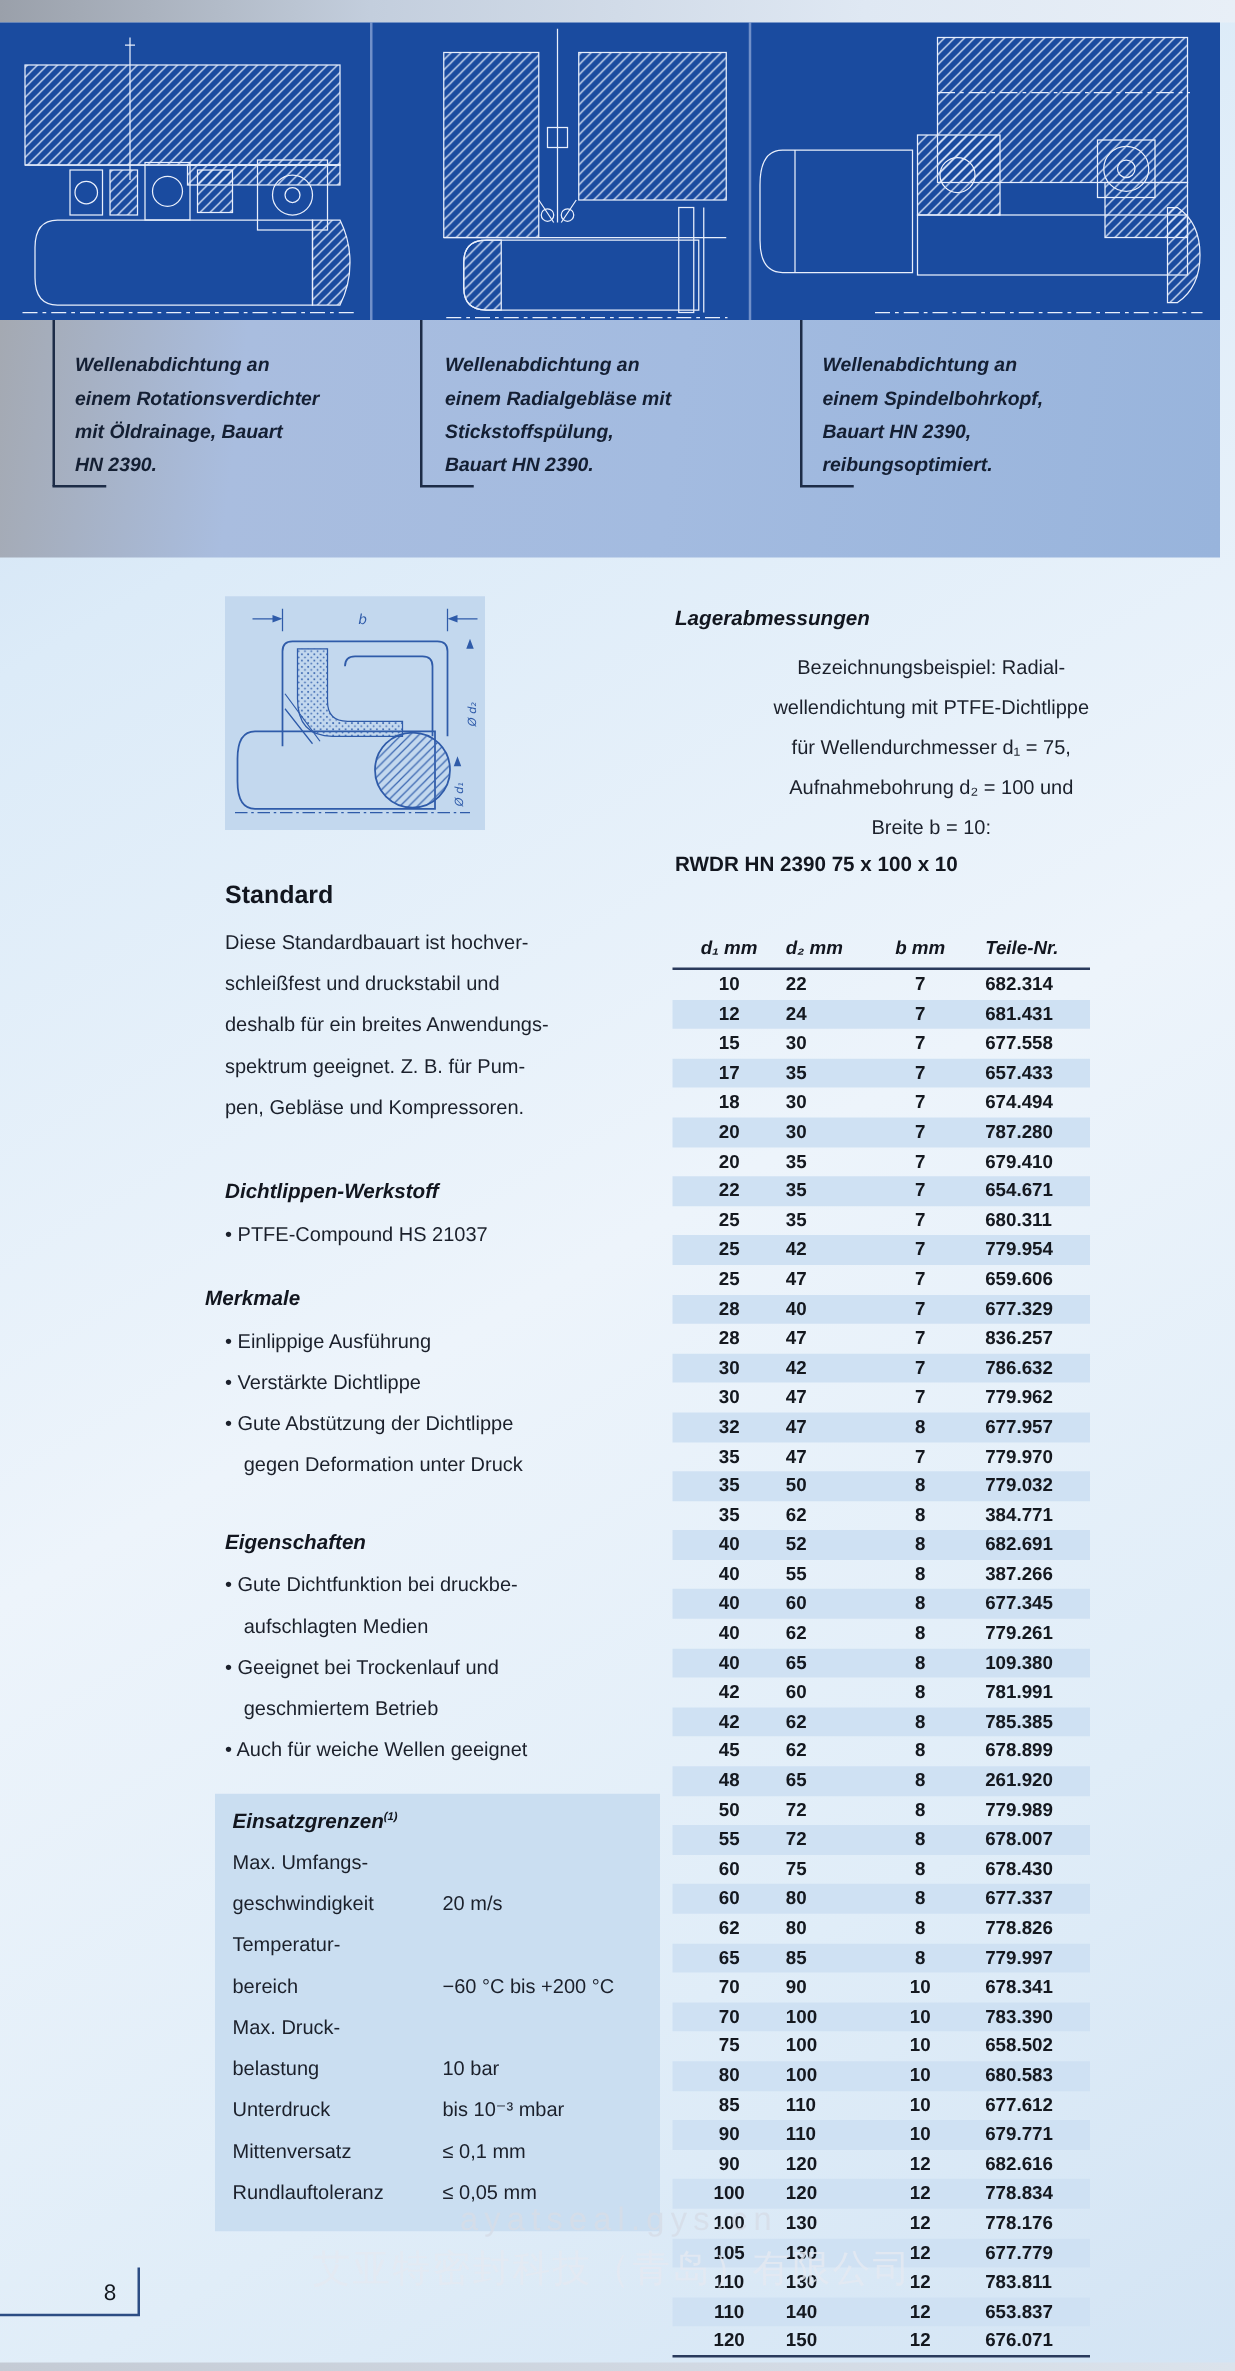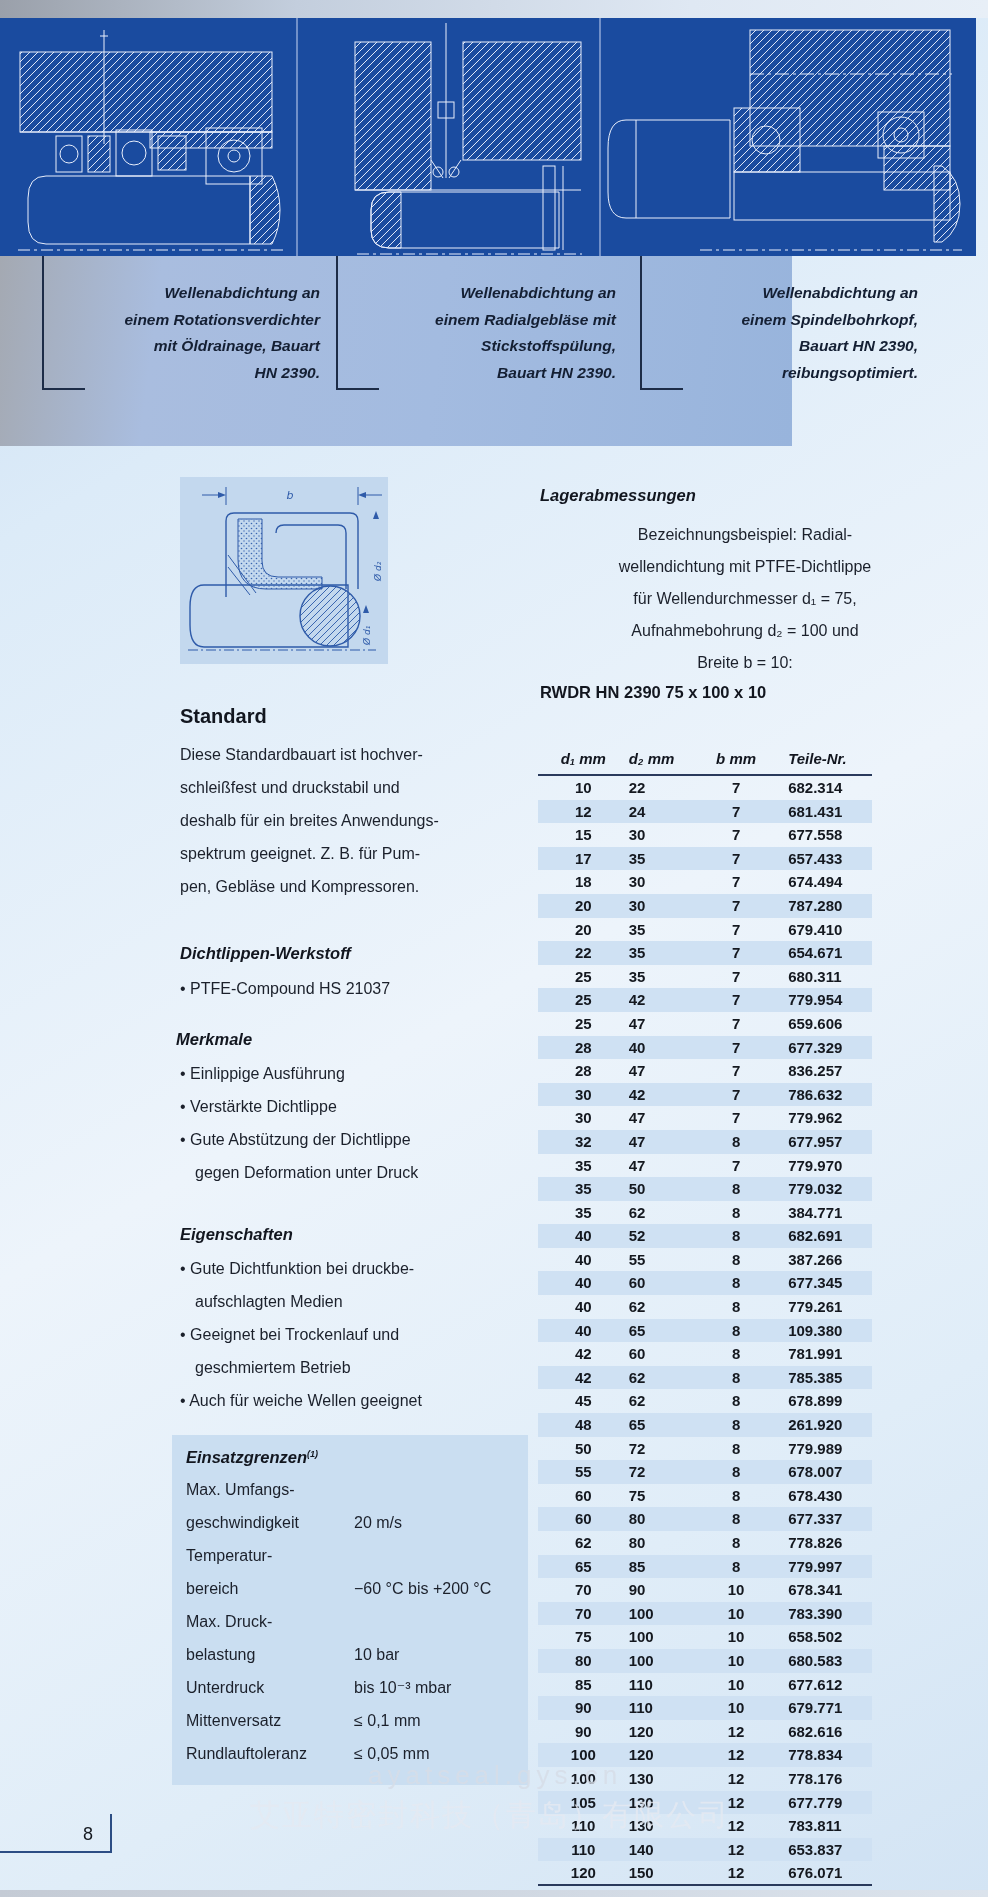--- a/index.html
+++ b/index.html
@@ -12,22 +12,22 @@
   
   .top-strip{position:absolute;left:0;top:0;width:988px;height:18px;
     background:linear-gradient(90deg,#9aa0aa 0%,#c3cedd 30%,#dfe8f3 70%,#e8eff7 100%);}
   .bottom-strip{position:absolute;left:0;top:1890px;width:988px;height:7px;
     background:linear-gradient(90deg,#c4cbd5 0%,#d2dae4 60%,#dbe3ec 100%);}
   
   .hero{position:absolute;left:0;top:18px;width:976px;height:238px;background:#1a4b9f;}
   .hero svg{position:absolute;top:0;height:238px;}
   .hero .sep{position:absolute;top:0;width:2px;height:238px;background:rgba(186,203,235,.55);}
   
-  .caption-band{position:absolute;left:0;top:256px;width:792px;height:190px;
-    background:linear-gradient(97deg,#a4a9b2 0%,#a9bddf 20%,#a3bbe0 55%,#98b4dc 100%);text-align:right;}
+  .caption-band{position:absolute;left:0;top:256px;width:976px;height:190px;
+    background:linear-gradient(97deg,#a4a9b2 0%,#a9bddf 20%,#a3bbe0 55%,#98b4dc 100%);}
   .cap-rule{position:absolute;top:0;width:2px;height:133px;background:#1d2c47;}
   .cap-foot{position:absolute;top:132px;width:43px;height:2px;background:#1d2c47;}
   .cap-text{position:absolute;top:24px;width:260px;white-space:pre-line;
     font-style:italic;font-weight:700;font-size:15.5px;line-height:26.5px;color:#141f33;}
   
   .abs{position:absolute;}
   .h-italic{font-style:italic;font-weight:700;font-size:16.5px;color:#12161f;}
   .h-bold{font-weight:700;font-size:20px;color:#12161f;}
   .body-text{font-size:16px;line-height:32px;white-space:pre-line;color:#1b202b;text-align:center;}
   .body-text33{font-size:16px;line-height:33px;white-space:pre-line;color:#1b202b;}
@@ -208,21 +208,21 @@
   <div class="abs h-bold" style="left:180px;top:705px">Standard</div>
   <div class="abs body-text33" style="left:180px;top:738px;width:360px">Diese Standardbauart ist hochver-
 schleißfest und druckstabil und
 deshalb für ein breites Anwendungs-
 spektrum geeignet. Z. B. für Pum-
 pen, Gebläse und Kompressoren.</div>
 
   <div class="abs h-italic" style="left:180px;top:944px">Dichtlippen-Werkstoff</div>
   <div class="abs bullet" style="left:180px;top:972px;width:360px">• PTFE-Compound HS 21037</div>
 
-  <div class="abs h-italic" style="left:176px;top:1030px">Merkmale</div>
+  <div class="abs h-italic" style="left:164px;top:1030px">Merkmale</div>
   <div class="abs" style="left:180px;top:1057px;width:370px">
     <div class="bullet">• Einlippige Ausführung</div>
     <div class="bullet">• Verstärkte Dichtlippe</div>
     <div class="bullet">• Gute Abstützung der Dichtlippe
 gegen Deformation unter Druck</div>
   </div>
 
   <div class="abs h-italic" style="left:180px;top:1225px">Eigenschaften</div>
   <div class="abs" style="left:180px;top:1252px;width:370px">
     <div class="bullet">• Gute Dichtfunktion bei druckbe-

